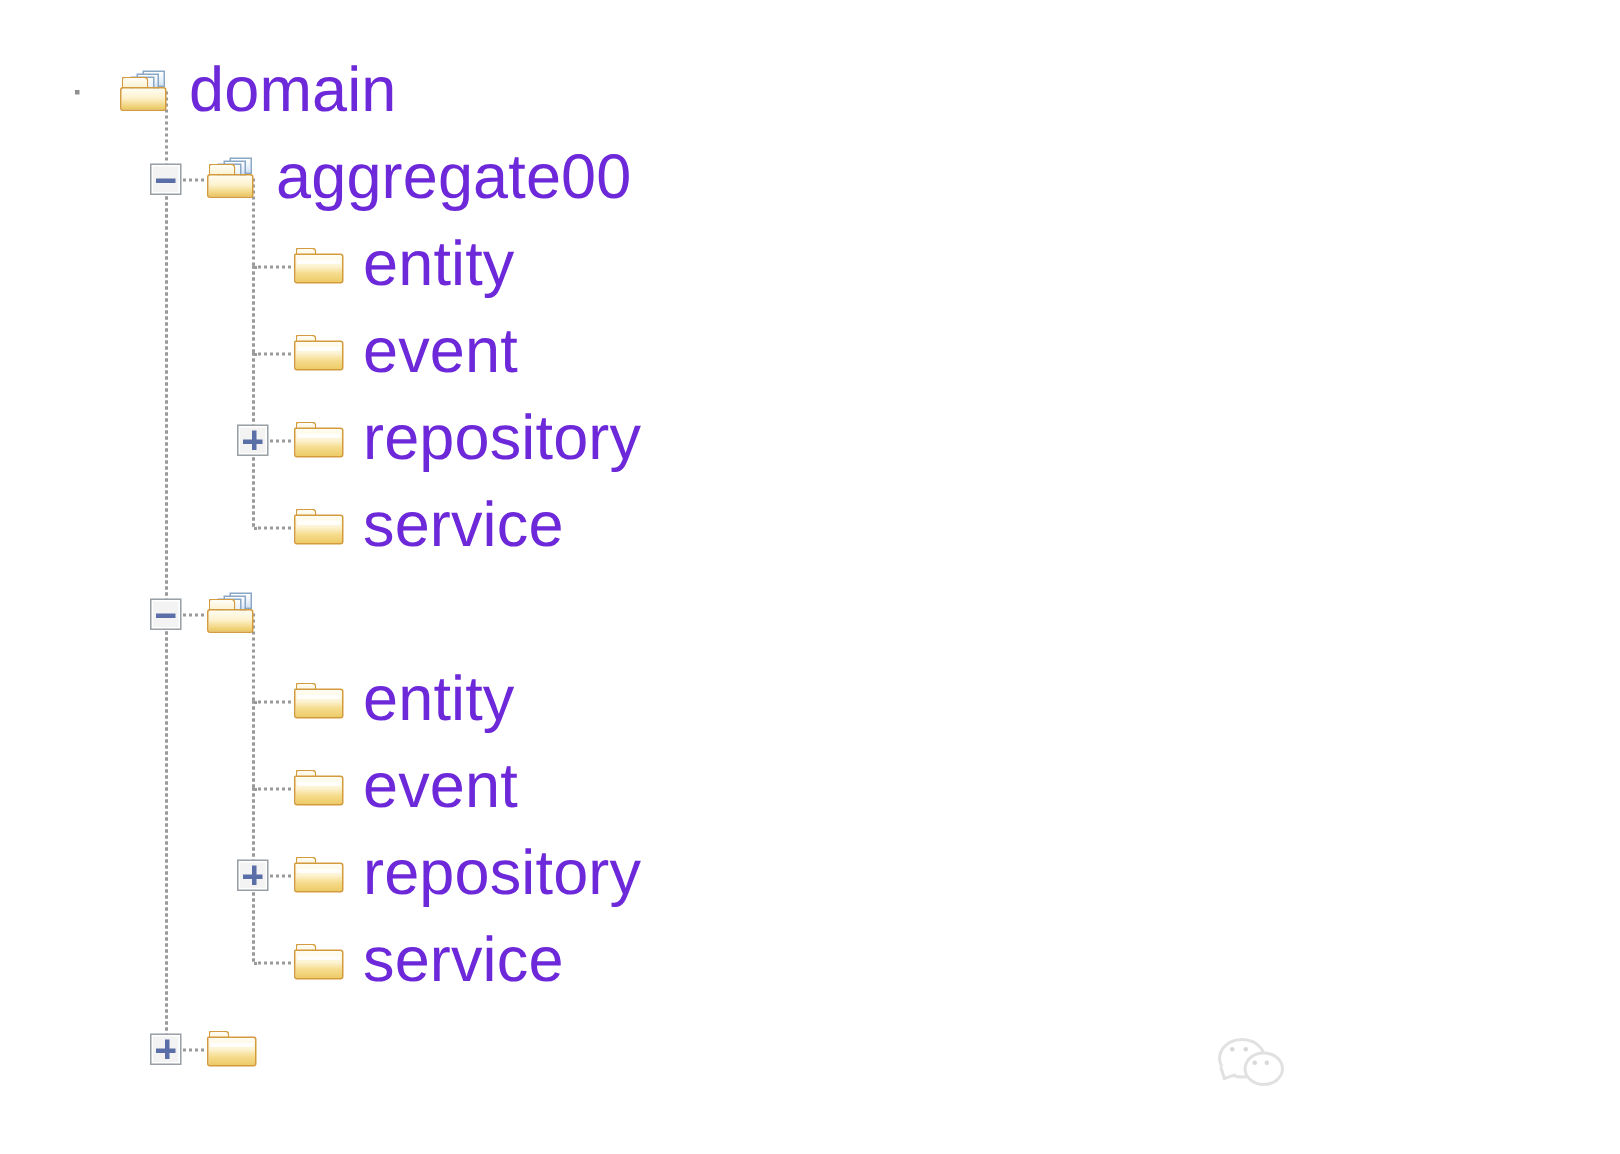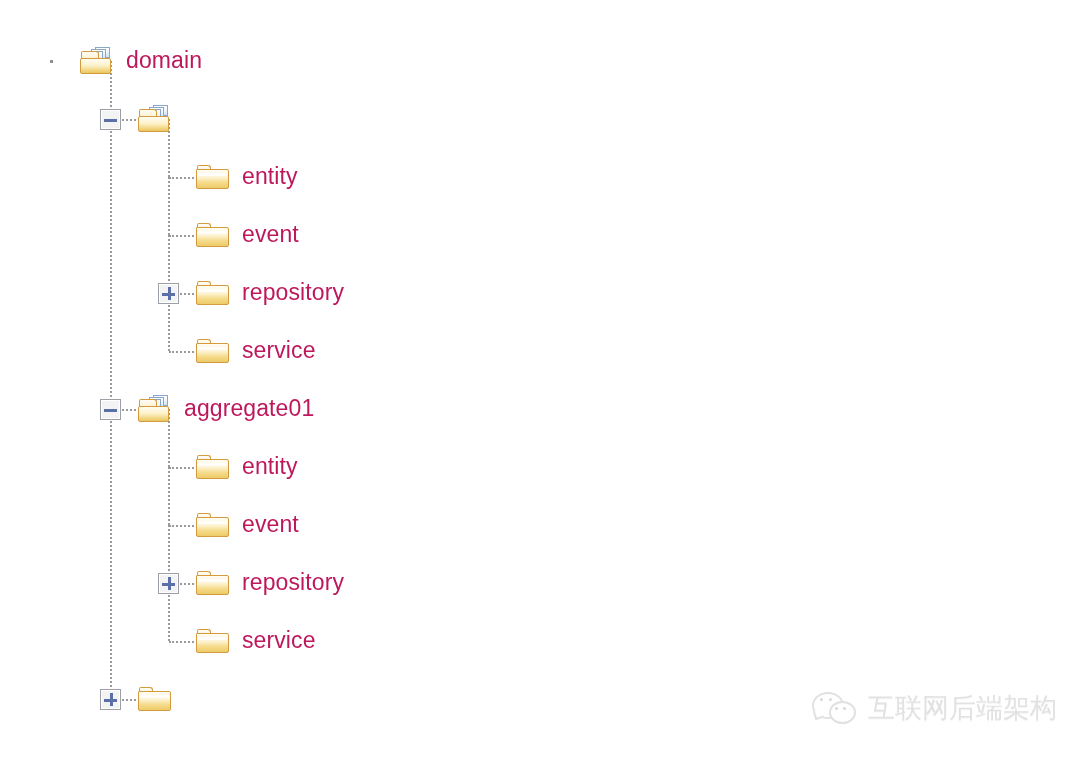--- a/index.html
+++ b/index.html
@@ -60,21 +60,21 @@
   }
   .pkg .ofFront{
     position:absolute;left:0px;top:12px;width:31px;height:16px;box-sizing:border-box;
     border:1px solid #d39b3e;border-radius:2px;
     background:linear-gradient(#fffdf2 0%,#fdf2cd 45%,#f3d888 78%,#e9c65f 100%);
   }
 
   
   .label{
     position:absolute;white-space:nowrap;
-    color:#be185d;font-size:23px;line-height:40px;
+    color:#6d28d9;font-size:42px;line-height:40px;
     letter-spacing:.1px;
   }
 
   
   #watermark{
     position:absolute;left:812px;top:690px;
     display:flex;align-items:center;gap:10px;
     opacity:.85;
   }
   #wmlogo{position:relative;width:46px;height:36px;}
@@ -150,20 +150,21 @@
     </div>
     <div class="ico" style="left: 138px; top: 104px;">
       <div class="pkg">
         <div class="paper p1"></div>
         <div class="paper p2"></div>
         <div class="paper p3"></div>
         <div class="ofBack"></div>
         <div class="ofFront"></div>
       </div>
     </div>
+    <div class="label" style="left: 184px; top: 98px;">aggregate00</div>
     <div class="ico" style="left: 196px; top: 162px;">
       <div class="folder">
         <div class="tab"></div>
         <div class="body"></div>
         <div class="lip"></div>
       </div>
     </div>
     <div class="label" style="left: 242px; top: 156px;">entity</div>
     <div class="ico" style="left: 196px; top: 220px;">
       <div class="folder">
@@ -198,21 +199,20 @@
     </div>
     <div class="ico" style="left: 138px; top: 394px;">
       <div class="pkg">
         <div class="paper p1"></div>
         <div class="paper p2"></div>
         <div class="paper p3"></div>
         <div class="ofBack"></div>
         <div class="ofFront"></div>
       </div>
     </div>
-    <div class="label" style="left: 184px; top: 388px;">aggregate01</div>
     <div class="ico" style="left: 196px; top: 452px;">
       <div class="folder">
         <div class="tab"></div>
         <div class="body"></div>
         <div class="lip"></div>
       </div>
     </div>
     <div class="label" style="left: 242px; top: 446px;">entity</div>
     <div class="ico" style="left: 196px; top: 510px;">
       <div class="folder">
@@ -258,14 +258,13 @@
 <div id="watermark">
   <div id="wmlogo">
     <div class="bub big"></div>
     <div class="tail"></div>
     <div class="bub sml"></div>
     <div class="d d1"></div>
       <div class="d d2"></div>
     <div class="d d3"></div>
       <div class="d d4"></div>
   </div>
-  <div id="wmtext">互联网后端架构</div>
 </div>
 
 </body></html>

